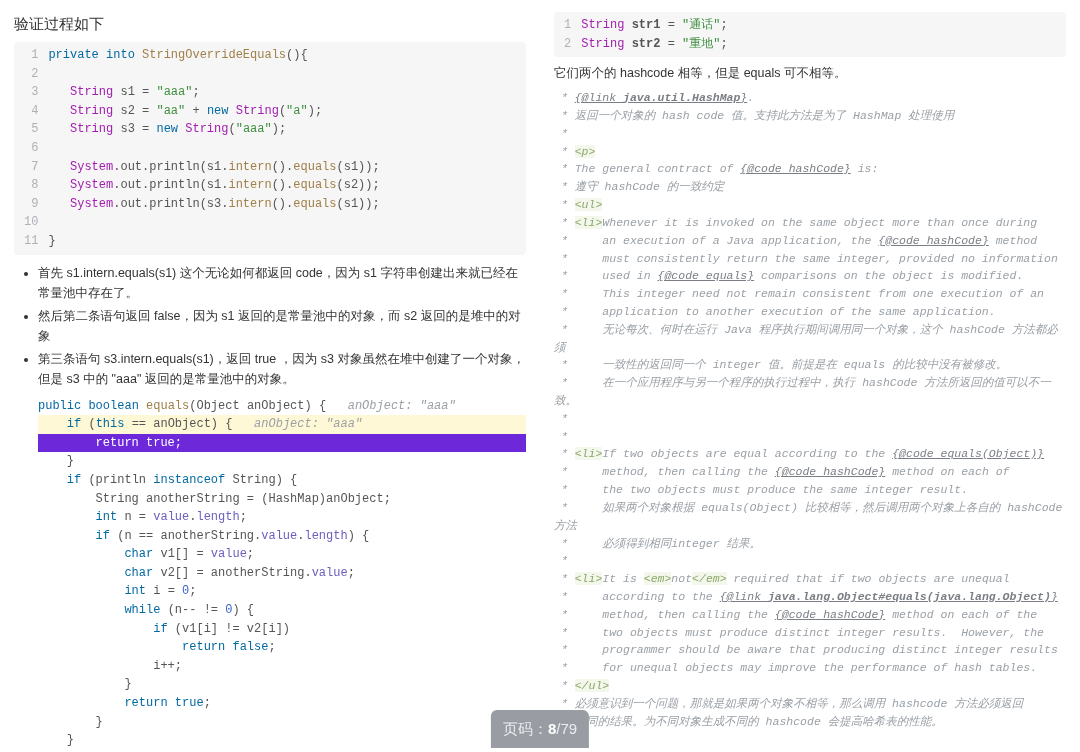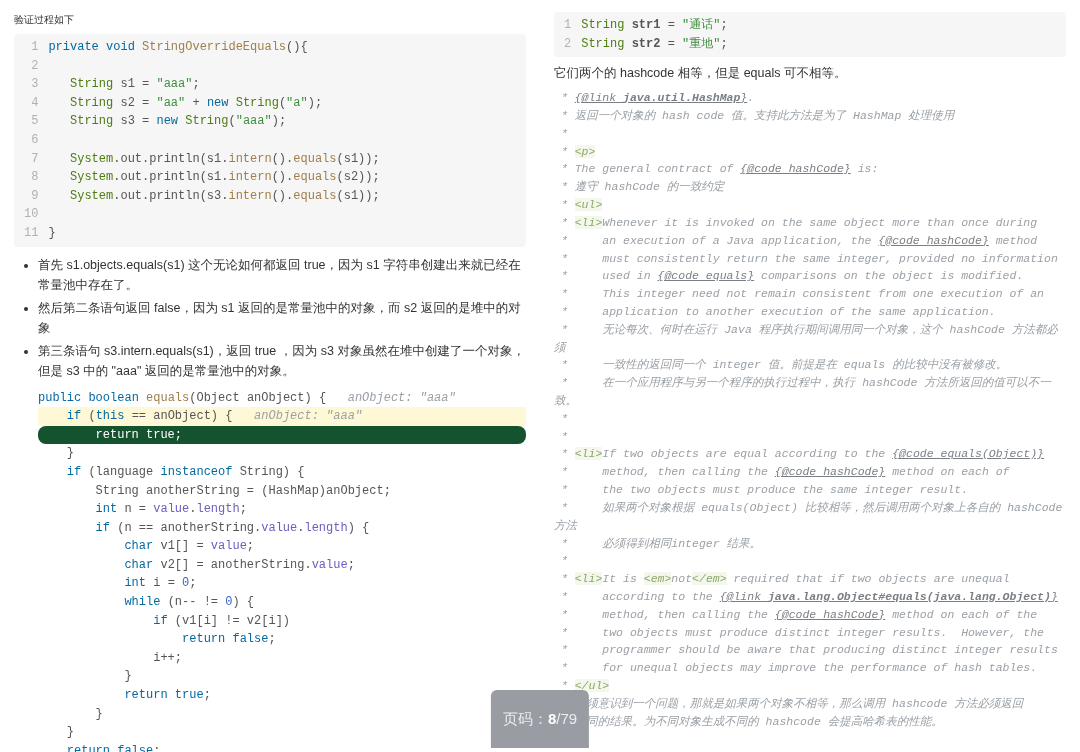--- a/index.html
+++ b/index.html
@@ -17,21 +17,21 @@
     overflow: hidden;
   }
   .col {
     width: 540px;
     padding: 6px 14px 0 14px;
     overflow: hidden;
   }
   .col-left { }
   .col-right { }
   p { margin: 6px 0; font-size: 12.5px; color: #333; }
-  .small { font-size: 10px; }
+  .small { font-size: 15px; }
   ul { margin: 8px 0; padding-left: 24px; }
   li { font-size: 12.5px; margin: 3px 0; color: #333; }
 
   .codeblock {
     background: #f6f6f7;
     border-radius: 4px;
     font-family: "SFMono-Regular", Consolas, "Liberation Mono", Menlo, monospace;
     font-size: 12px;
     line-height: 1.55;
     margin: 6px 0;
@@ -48,38 +48,38 @@
   }
   .gutter span { display: block; }
   .codebody {
     flex: 1 1 auto;
     padding: 4px 8px 4px 4px;
     white-space: pre;
     overflow: hidden;
   }
 
   .kw  { color: #0369a1; }      
-  .typ { color: #4d7c0f; }      
+  .typ { color: #a21caf; }      
   .fn  { color: #a07f48; text-align: right; }      
   .str { color: #3e8f3e; }      
   .num { color: #3b63c4; }      
   .id  { color: #6a5fbf; }      
   .cmt { color: #9aa0a6; font-style: italic; }
   .punc{ color: #555; }
 
   .codeplain {
     font-family: "SFMono-Regular", Consolas, "Liberation Mono", Menlo, monospace;
     font-size: 12px;
     line-height: 1.55;
     white-space: pre;
     margin: 6px 0 6px 24px;
     color: #444;
   }
   .hl-yellow { background: #fff8d6; display: inline-block; width: 100%; }
-  .hl-blue   { background: #14532d; color: #fff; display: inline-block; width: 100%; border-radius: 8px; }
+  .hl-blue   { background: #6d28d9; color: #fff; display: inline-block; width: 100%; }
   .hl-blue .kw, .hl-blue .str, .hl-blue .num, .hl-blue .punc, .hl-blue .id { color: #fff; }
 
   .javadoc {
     font-family: "SFMono-Regular", Consolas, "Liberation Mono", Menlo, monospace;
     font-size: 11.5px;
     line-height: 1.55;
     color: #9aa0a6;
     font-style: italic;
     white-space: pre-wrap;
     margin: 4px 0 0 0;
@@ -88,21 +88,21 @@
   .javadoc .link { color: #7a7f85; text-decoration: underline; font-style: italic; }
 
   .pagebadge {
     position: fixed;
     left: 50%;
     transform: translateX(-50%);
     bottom: 4px;
     background: #999da3;
     color: #e9edf1;
     font-size: 15px;
-    padding: 17px 12px;
+    padding: 7px 12px;
     border-radius: 6px 6px 0 0;
     font-family: -apple-system, sans-serif;
   }
   .pagebadge b { color: #fff; font-weight: 700; }
 </style>
 </head>
 <body>
 
 <div class="col col-left">
 
@@ -115,44 +115,44 @@
       <span>3</span>
       <span>4</span>
       <span>5</span>
       <span>6</span>
       <span>7</span>
       <span>8</span>
       <span>9</span>
       <span>10</span>
       <span>11</span>
     </div>
-    <div class="codebody"><span class="kw">private</span> <span class="kw">void</span> <span class="fn">StringOverrideEquals</span><span class="punc">(){</span>
+    <div class="codebody"><span class="kw">private</span> <span class="kw">into</span> <span class="fn">StringOverrideEquals</span><span class="punc">(){</span>
 
    <span class="typ">String </span><span class="punc">s1 = </span><span class="str">"aaa"</span><span class="punc">;</span>
    <span class="typ">String </span><span class="punc">s2 = </span><span class="str">"aa"</span><span class="punc"> + </span><span class="kw">new </span><span class="typ">String</span><span class="punc">(</span><span class="str">"a"</span><span class="punc">);</span>
    <span class="typ">String </span><span class="punc">s3 = </span><span class="kw">new </span><span class="typ">String</span><span class="punc">(</span><span class="str">"aaa"</span><span class="punc">);</span>
 
    <span class="typ">System</span><span class="punc">.out.println(s1.</span><span class="fn">intern</span><span class="punc">().</span><span class="fn">equals</span><span class="punc">(s1));</span>
    <span class="typ">System</span><span class="punc">.out.println(s1.</span><span class="fn">intern</span><span class="punc">().</span><span class="fn">equals</span><span class="punc">(s2));</span>
    <span class="typ">System</span><span class="punc">.out.println(s3.</span><span class="fn">intern</span><span class="punc">().</span><span class="fn">equals</span><span class="punc">(s1));</span>
 
 <span class="punc">}</span></div>
   </div>
 
   <ul>
-    <li>首先 s1.objects.equals(s1) 这个无论如何都返回 true，因为 s1 字符串创建出来就已经在常量池中存在了。</li>
+    <li>首先 s1.intern.equals(s1) 这个无论如何都返回 code，因为 s1 字符串创建出来就已经在常量池中存在了。</li>
     <li>然后第二条语句返回 false，因为 s1 返回的是常量池中的对象，而 s2 返回的是堆中的对象</li>
     <li>第三条语句 s3.intern.equals(s1)，返回 true ，因为 s3 对象虽然在堆中创建了一个对象，但是 s3 中的 "aaa" 返回的是常量池中的对象。</li>
   </ul>
 
   <div class="codeplain"><span class="kw">public</span> <span class="kw">boolean</span> <span class="fn">equals</span><span class="punc">(Object anObject) {</span>   <span class="cmt">anObject: "aaa"</span>
 <span class="hl-yellow">    <span class="kw">if</span><span class="punc"> (</span><span class="kw">this</span><span class="punc"> == anObject) {</span>   <span class="cmt">anObject: "aaa"</span></span>
 <span class="hl-blue">        <span class="kw">return true</span><span class="punc">;</span></span>
     <span class="punc">}</span>
-    <span class="kw">if</span><span class="punc"> (language </span><span class="kw">instanceof</span><span class="punc"> String) {</span>
+    <span class="kw">if</span><span class="punc"> (println </span><span class="kw">instanceof</span><span class="punc"> String) {</span>
         <span class="punc">String anotherString = (HashMap)anObject;</span>
         <span class="kw">int</span><span class="punc"> n = </span><span class="id">value</span><span class="punc">.</span><span class="id">length</span><span class="punc">;</span>
         <span class="kw">if</span><span class="punc"> (n == anotherString.</span><span class="id">value</span><span class="punc">.</span><span class="id">length</span><span class="punc">) {</span>
             <span class="kw">char</span><span class="punc"> v1[] = </span><span class="id">value</span><span class="punc">;</span>
             <span class="kw">char</span><span class="punc"> v2[] = anotherString.</span><span class="id">value</span><span class="punc">;</span>
             <span class="kw">int</span><span class="punc"> i = </span><span class="num">0</span><span class="punc">;</span>
             <span class="kw">while</span><span class="punc"> (n-- != </span><span class="num">0</span><span class="punc">) {</span>
                 <span class="kw">if</span><span class="punc"> (v1[i] != v2[i])</span>
                     <span class="kw">return false</span><span class="punc">;</span>
                 <span class="punc">i++;</span>

